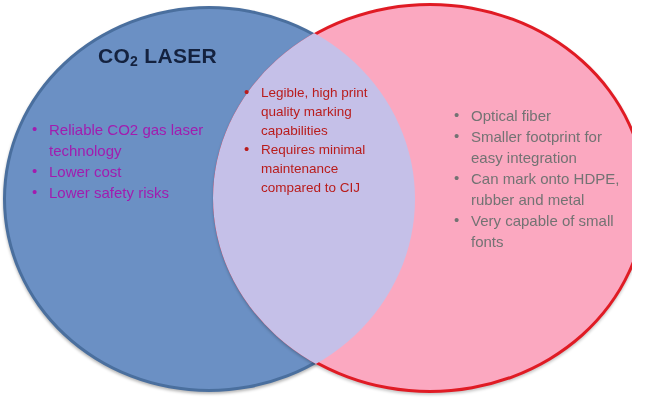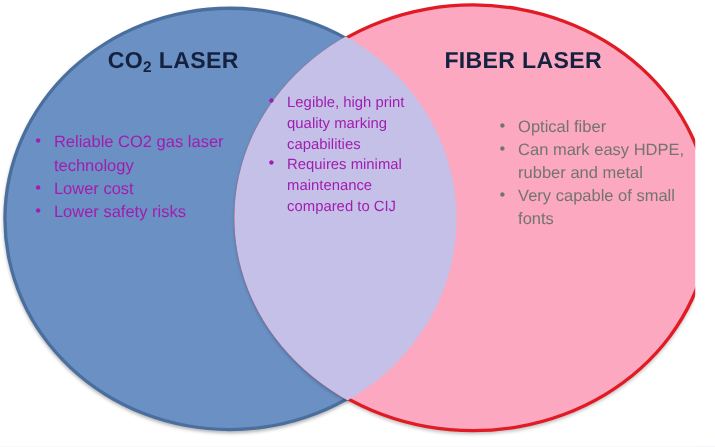--- a/index.html
+++ b/index.html
@@ -108,21 +108,21 @@
     font-size: 15px;
     line-height: 21px;
     color: #a21caf;
   }
   #list-center {
     left: 242px;
     top: 83px;
     width: 160px;
     font-size: 13.5px;
     line-height: 19px;
-    color: #a21caf;
+    color: #b91c1c;
   }
   #list-right {
     left: 452px;
     top: 105px;
     width: 185px;
     font-size: 15px;
     line-height: 21px;
     color: #737373;
   }
 </style>
@@ -134,32 +134,32 @@
   <div class="circle" id="circle-left"></div>
 
   <div class="circle" id="circle-right"></div>
 
   <div id="overlap">
     <div id="overlap-inner"></div>
   </div>
 
   <div class="title" id="title-co2"><span>CO</span><sub>2</sub><span> LASER</span></div>
 
-  <div class="title" id="title-fiber">FIBER LASER</div>
 
   <ul class="bullets" id="list-left">
     <li>Reliable CO2 gas laser technology</li>
     <li>Lower cost</li>
     <li>Lower safety risks</li>
   </ul>
 
   <ul class="bullets" id="list-center">
     <li>Legible, high print quality marking capabilities</li>
     <li>Requires minimal maintenance compared to CIJ</li>
   </ul>
 
   <ul class="bullets" id="list-right">
     <li>Optical fiber</li>
-    <li>Can mark easy HDPE, rubber and metal</li>
+    <li>Smaller footprint for easy integration</li>
+    <li>Can mark onto HDPE, rubber and metal</li>
     <li>Very capable of small fonts</li>
   </ul>
 
 </div>
 
 </body></html>

